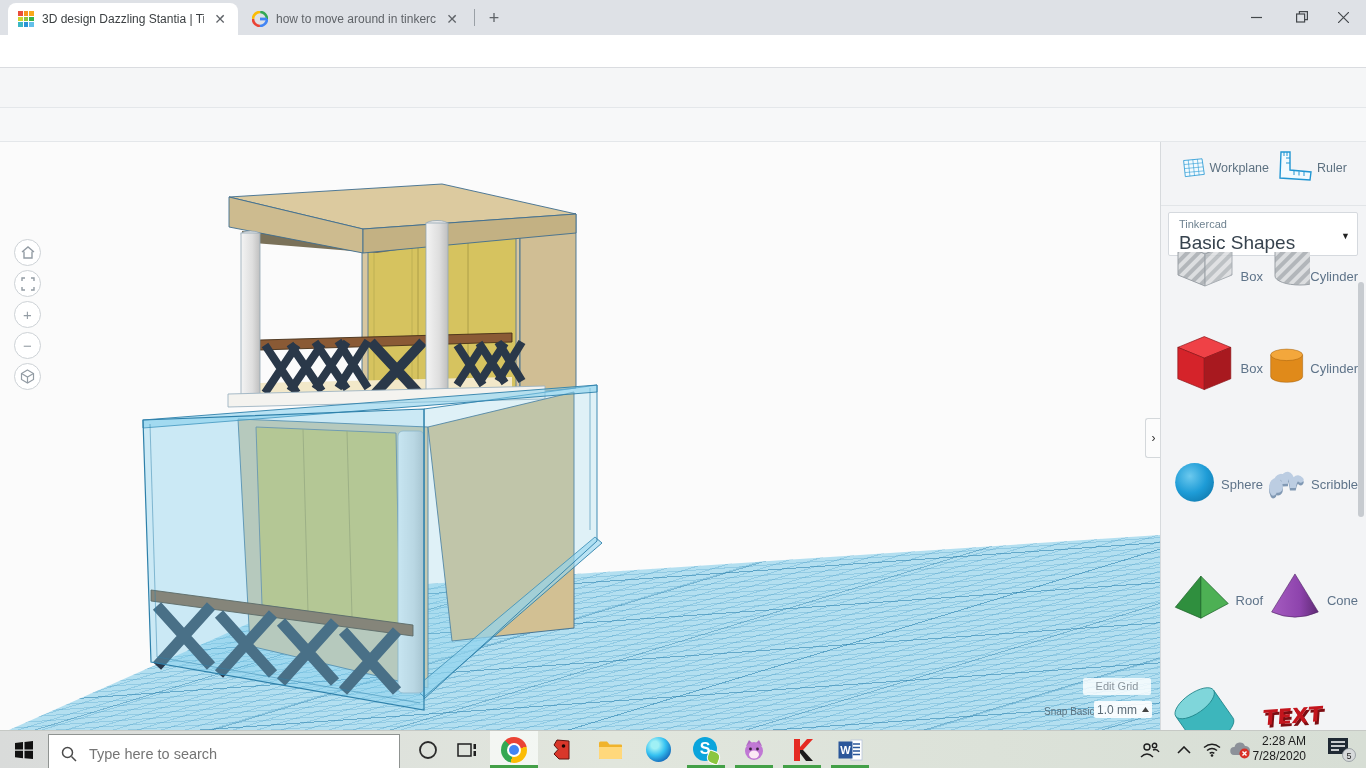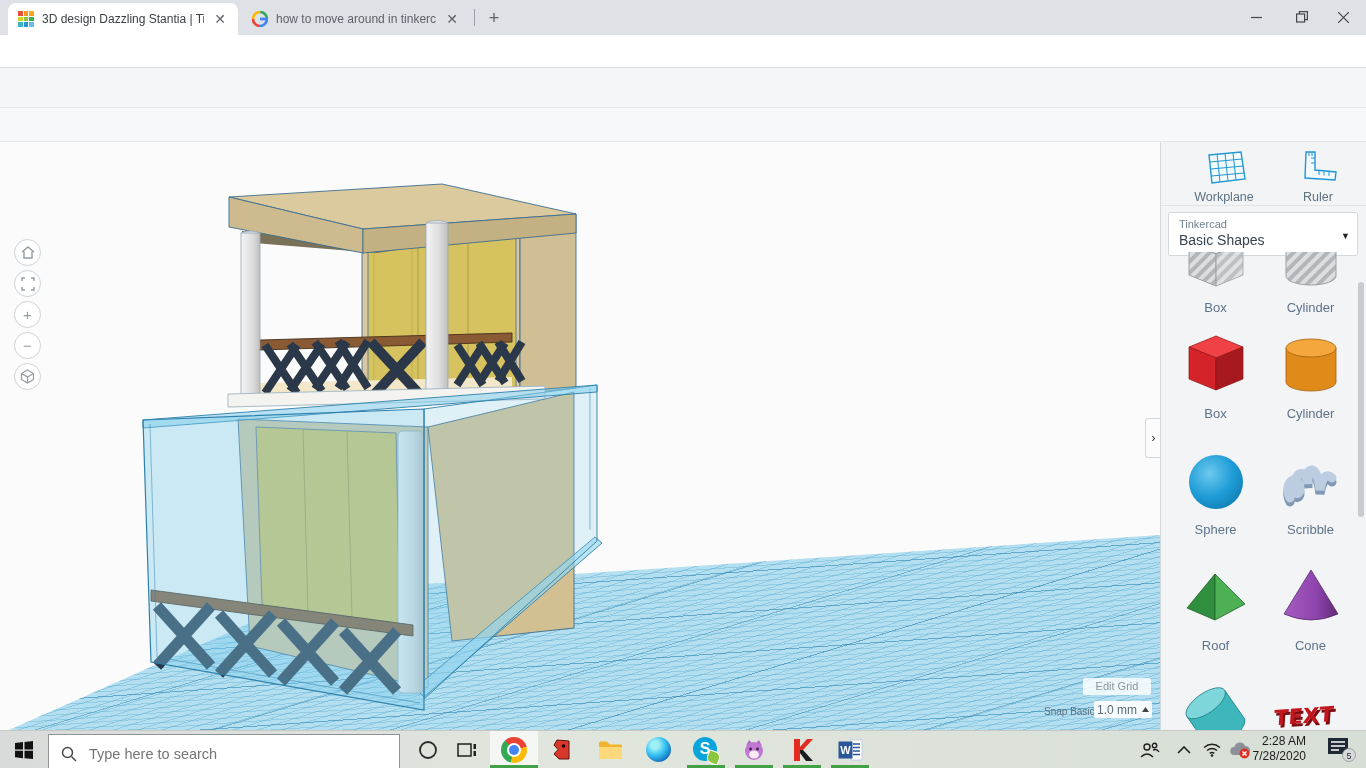--- a/index.html
+++ b/index.html
@@ -59,28 +59,28 @@
   .editgrid{left:1083px;top:536px;width:68px;height:17px;background:rgba(255,255,255,.8);border-radius:2px;
       font-size:11px;color:#8a959d;text-align:center;line-height:17px}
   .snaplabel{left:1044px;top:564px;font-size:10px;color:#5b717e}
   .snapdd{left:1094px;top:559px;width:58px;height:17px;background:rgba(255,255,255,.9);border-radius:2px;
       font-size:12px;color:#5b6b76;display:flex;align-items:center;justify-content:center;gap:5px}
   .collapse{left:1145px;top:276px;width:15px;height:38px;background:#fcfcfc;border:1px solid #d4d8db;border-right:none;
       border-radius:3px 0 0 3px;display:flex;align-items:center;justify-content:center;font-size:12px;color:#333}
 
   
   .sidebar{left:1160px;top:142px;width:206px;height:588px;background:#f3f4f6;border-left:1px solid #d7dadd;box-sizing:border-box}
-  .tool{top:8px;width:90px;display:flex;flex-direction:column;align-items:center;gap:4px}
+  .tool{top:8px;width:90px;display:flex;flex-direction:row;align-items:center;gap:4px}
   .tool-label{font-size:12.5px;color:#5d7181}
   .sb-divider{left:0;top:63px;width:206px;height:1px;background:#e2e5e8}
   .dropdown{left:7px;top:70px;width:190px;height:44px;background:#fff;border:1px solid #d5d9de;border-radius:2px;box-sizing:border-box}
   .dd-small{left:10px;top:5px;font-size:11px;color:#6f8290}
-  .dd-main{left:10px;top:19px;font-size:14px;color:#37434e}
+  .dd-main{left:10px;top:19px;font-size:19px;color:#37434e}
   .dd-caret{left:172px;top:18px;font-size:9px;color:#222}
-  .cell{width:95px;display:flex;flex-direction:column;align-items:center}
+  .cell{width:95px;display:flex;flex-direction:row;align-items:center}
   .cell .icoclip{overflow:hidden}
   .shape-label{font-size:13px;color:#5e7389;margin-top:2px}
   .scrollthumb{left:197px;top:140px;width:6px;height:235px;background:#c7cbd0;border-radius:3px}
 
   
   .taskbar{left:0;top:730px;width:1366px;height:38px;
       background:linear-gradient(90deg,#d9dbda,#e1e6dd 45%,#d7ded5);border-top:1px solid #c6c9c5;box-sizing:border-box}
   .tb-slot{top:0;width:48px;height:37px;display:flex;align-items:center;justify-content:center}
   .tb-slot.activeapp{background:rgba(250,252,249,.75)}
   .underline{top:34px;height:3px;background:#43a047}

